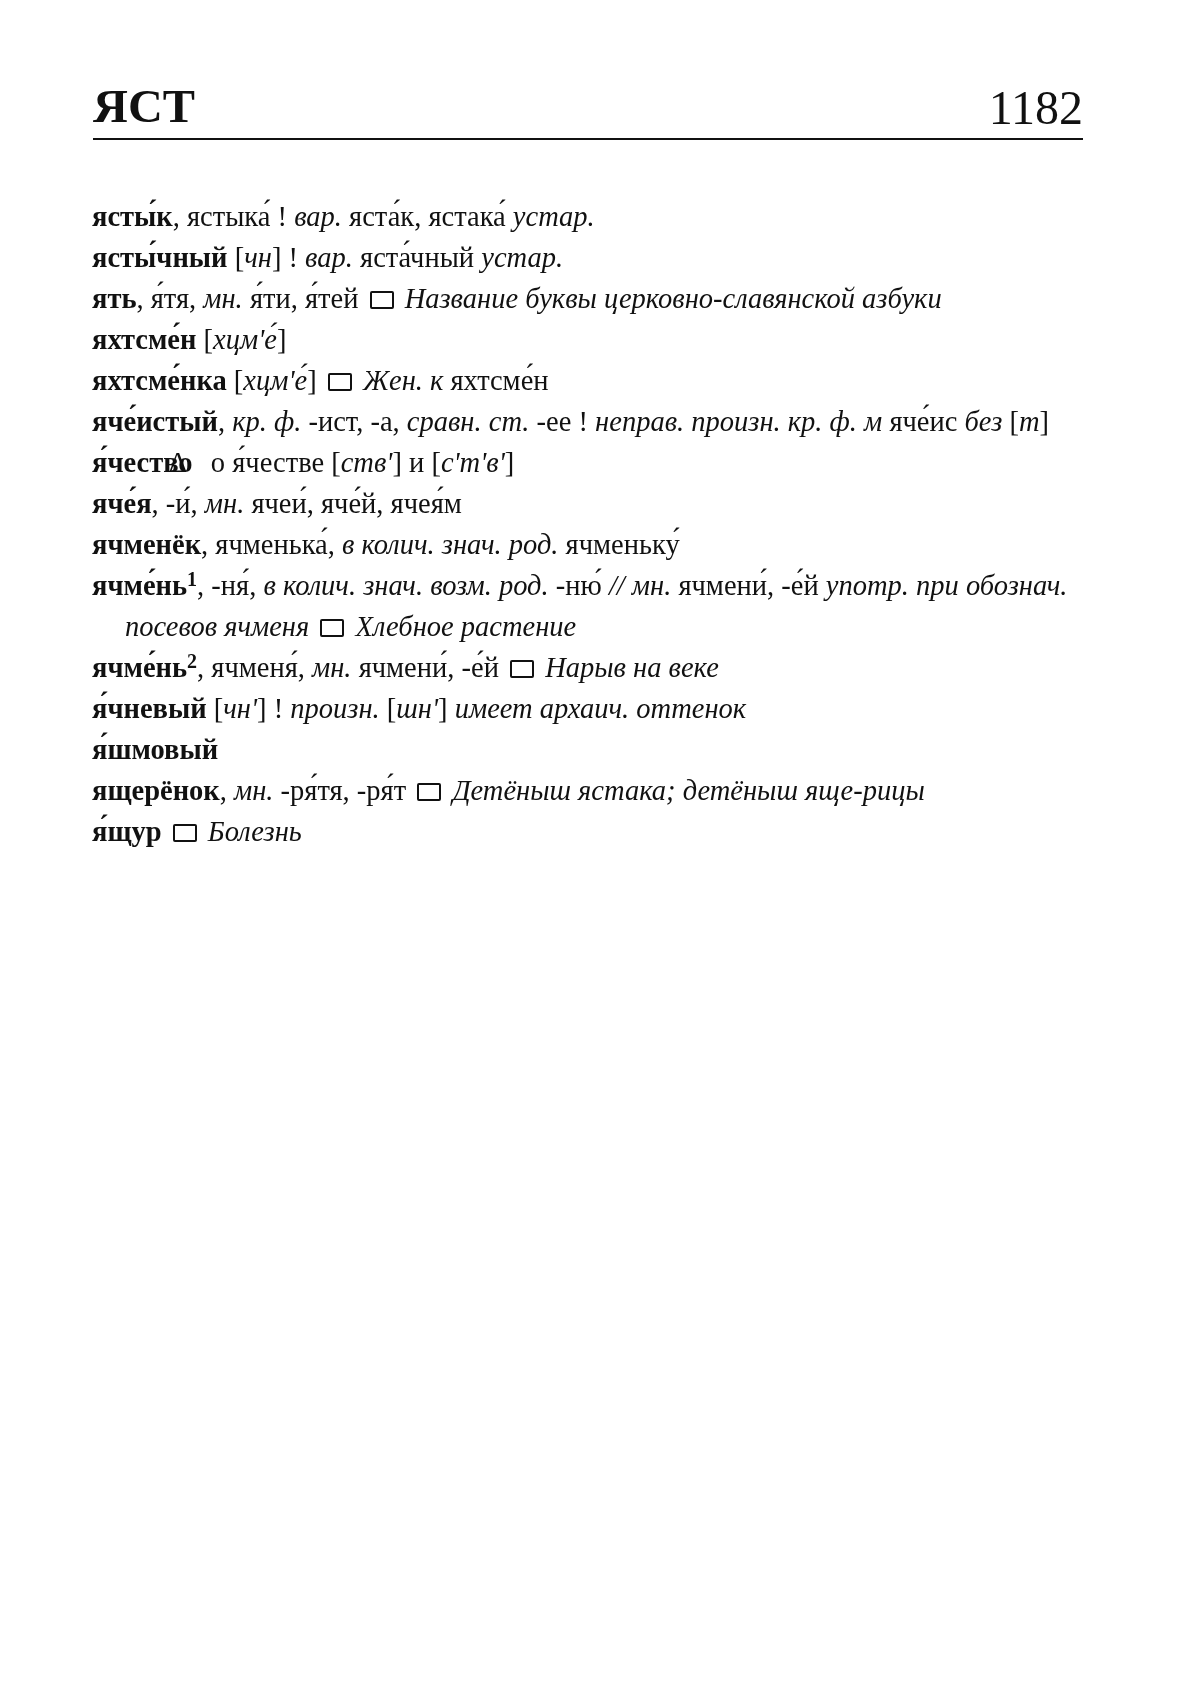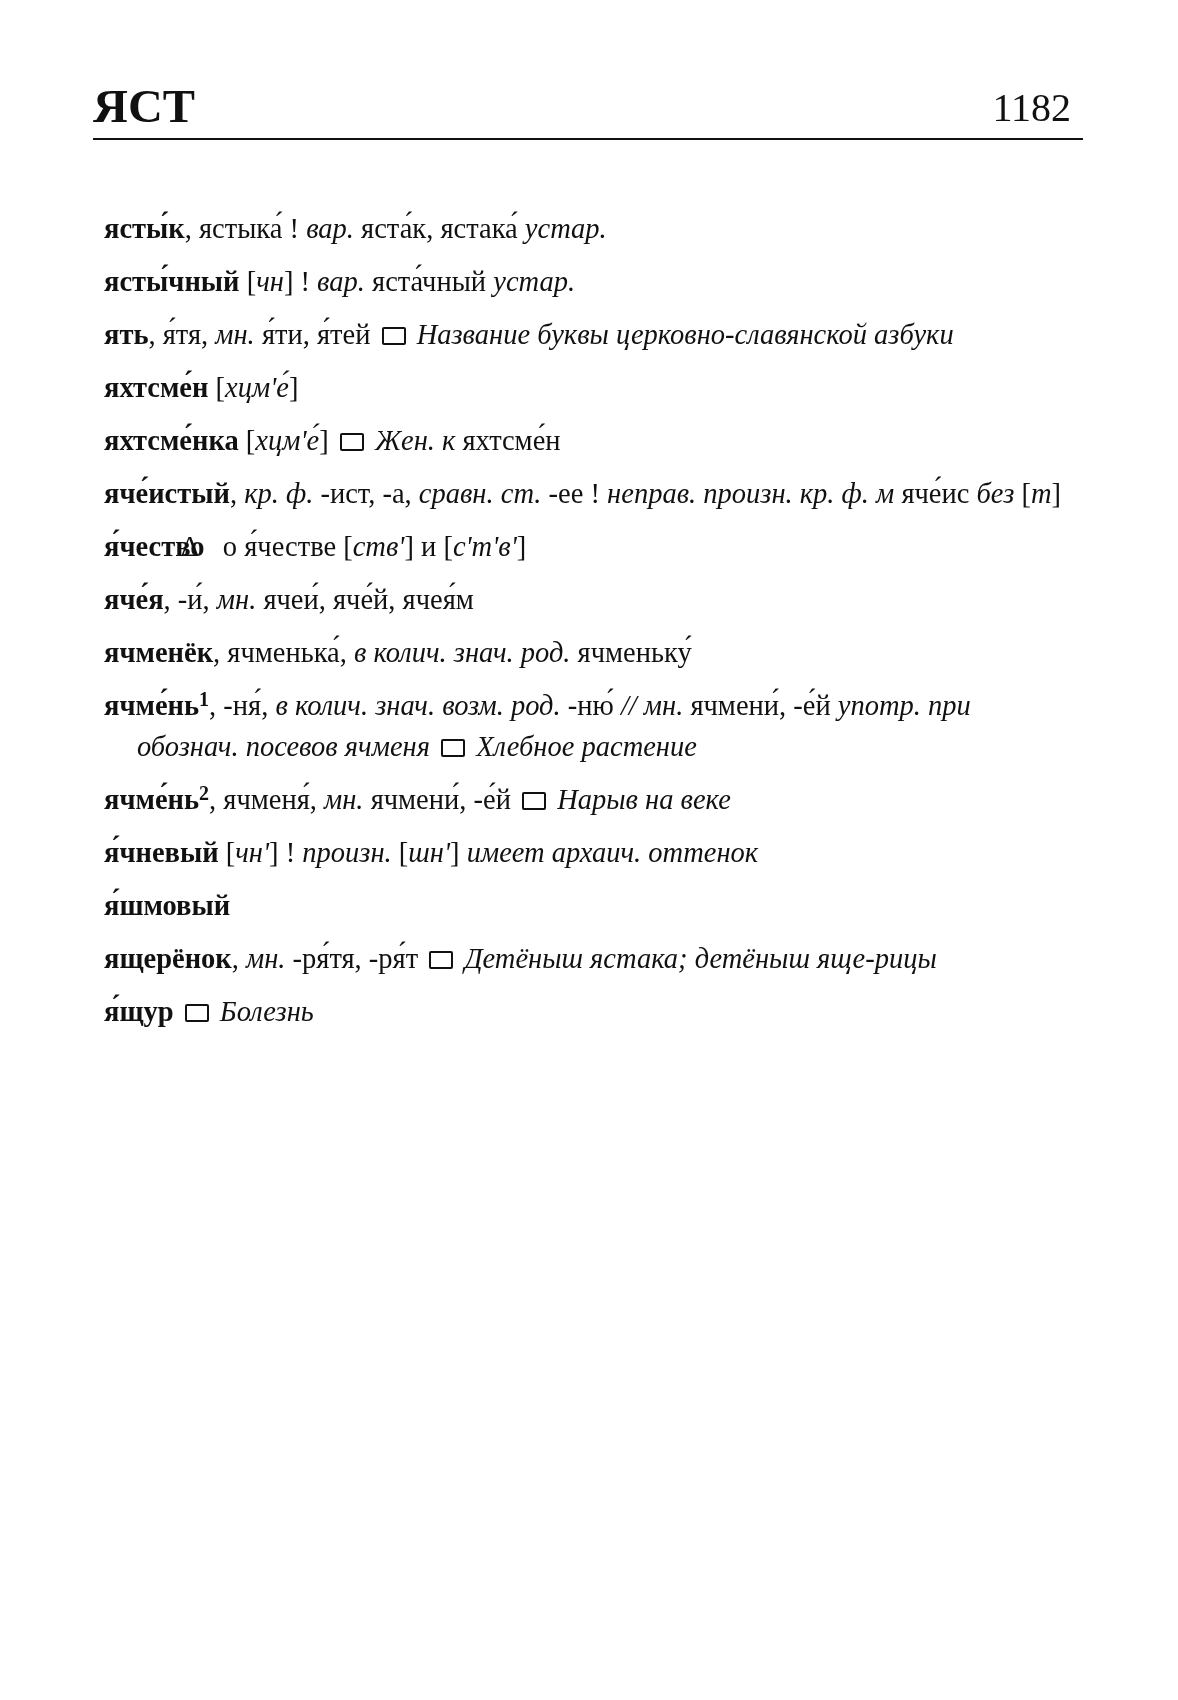--- a/index.html
+++ b/index.html
@@ -12,33 +12,33 @@
   .running-head {
     position: absolute; left: 93px; top: 82px; width: 990px; height: 50px;
   }
   .head-word {
     position: absolute; left: 0; top: 0;
     font-family: "Liberation Serif", serif; font-weight: bold;
     font-size: 46px; line-height: 50px; letter-spacing: 0px;
     transform: scaleX(1.05); transform-origin: left;
   }
   .page-number {
-    position: absolute; right: 12px; top: 4px;
+    position: absolute; right: 0; top: 4px;
     font-family: "Liberation Serif", serif;
-    font-size: 40px; line-height: 44px;
+    font-size: 48px; line-height: 44px;
   }
   .head-rule {
     position: absolute; left: 93px; top: 138px; width: 990px; height: 0;
     border-top: 2.5px solid #111111;
   }
   .entries {
     position: absolute; left: 92px; top: 196px; width: 992px;
     font-size: 28.5px; line-height: 41px;
   }
-  .entry { text-indent: -33px; padding-left: 33px; margin: 12px; }
+  .entry { text-indent: -33px; padding-left: 33px; margin: 0; }
   .hw { font-weight: bold; }
   .it { font-style: italic; }
   .sup { font-size: 20px; vertical-align: top; position: relative; top: -6px; font-weight: bold; }
   .box {
     display: inline-block; width: 24px; height: 18px;
     border: 2.5px solid #111111; border-radius: 2px;
     vertical-align: -1px; margin: 0 4px; box-sizing: border-box;
   }
   .tri { display: inline-block; margin: 0 2px; }
 </style>

